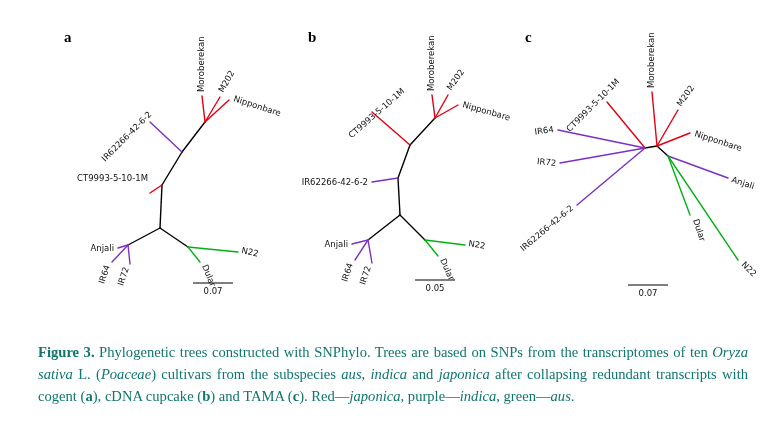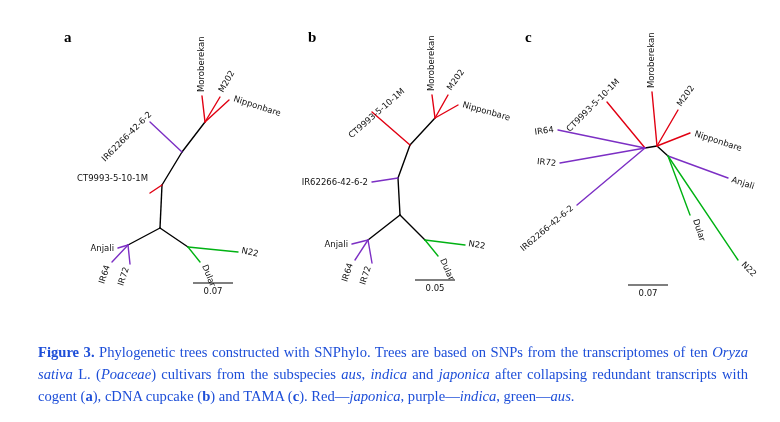--- a/index.html
+++ b/index.html
@@ -5,21 +5,21 @@
   html,body{margin:0;padding:0;background:#ffffff;}
   #page{position:relative;width:780px;height:422px;background:#ffffff;overflow:hidden;
         font-family:"Liberation Serif",serif;}
   .tree-host{position:absolute;top:0;}
   #panel-a{left:40px;width:262px;height:312px;}
   #panel-b{left:295px;width:220px;height:312px;}
   #panel-c{left:510px;width:268px;height:312px;}
   .tip{font-family:"DejaVu Sans",sans-serif;font-size:8.5px;fill:#111111;}
   .plabel{font-family:"Liberation Serif",serif;font-size:15px;font-weight:bold;fill:#000000;}
   #caption{position:absolute;left:38px;top:326px;width:710px;
-           font-size:14.6px;line-height:22px;color:#1d4ed8;text-align:justify;}
+           font-size:14.6px;line-height:22px;color:#0f766e;text-align:justify;}
   #caption .b{font-weight:bold;}
   #caption .i{font-style:italic;}
 </style>
 </head>
 <body>
 
 <div id="page">
   <div id="panel-a" class="tree-host"><svg width="262" height="312" viewBox="0 0 262 312">
         <line x1="165" y1="122" x2="142" y2="152" stroke="#000000" stroke-width="1.4" stroke-linecap="round"></line>
         <line x1="142" y1="152" x2="122" y2="185" stroke="#000000" stroke-width="1.4" stroke-linecap="round"></line>

